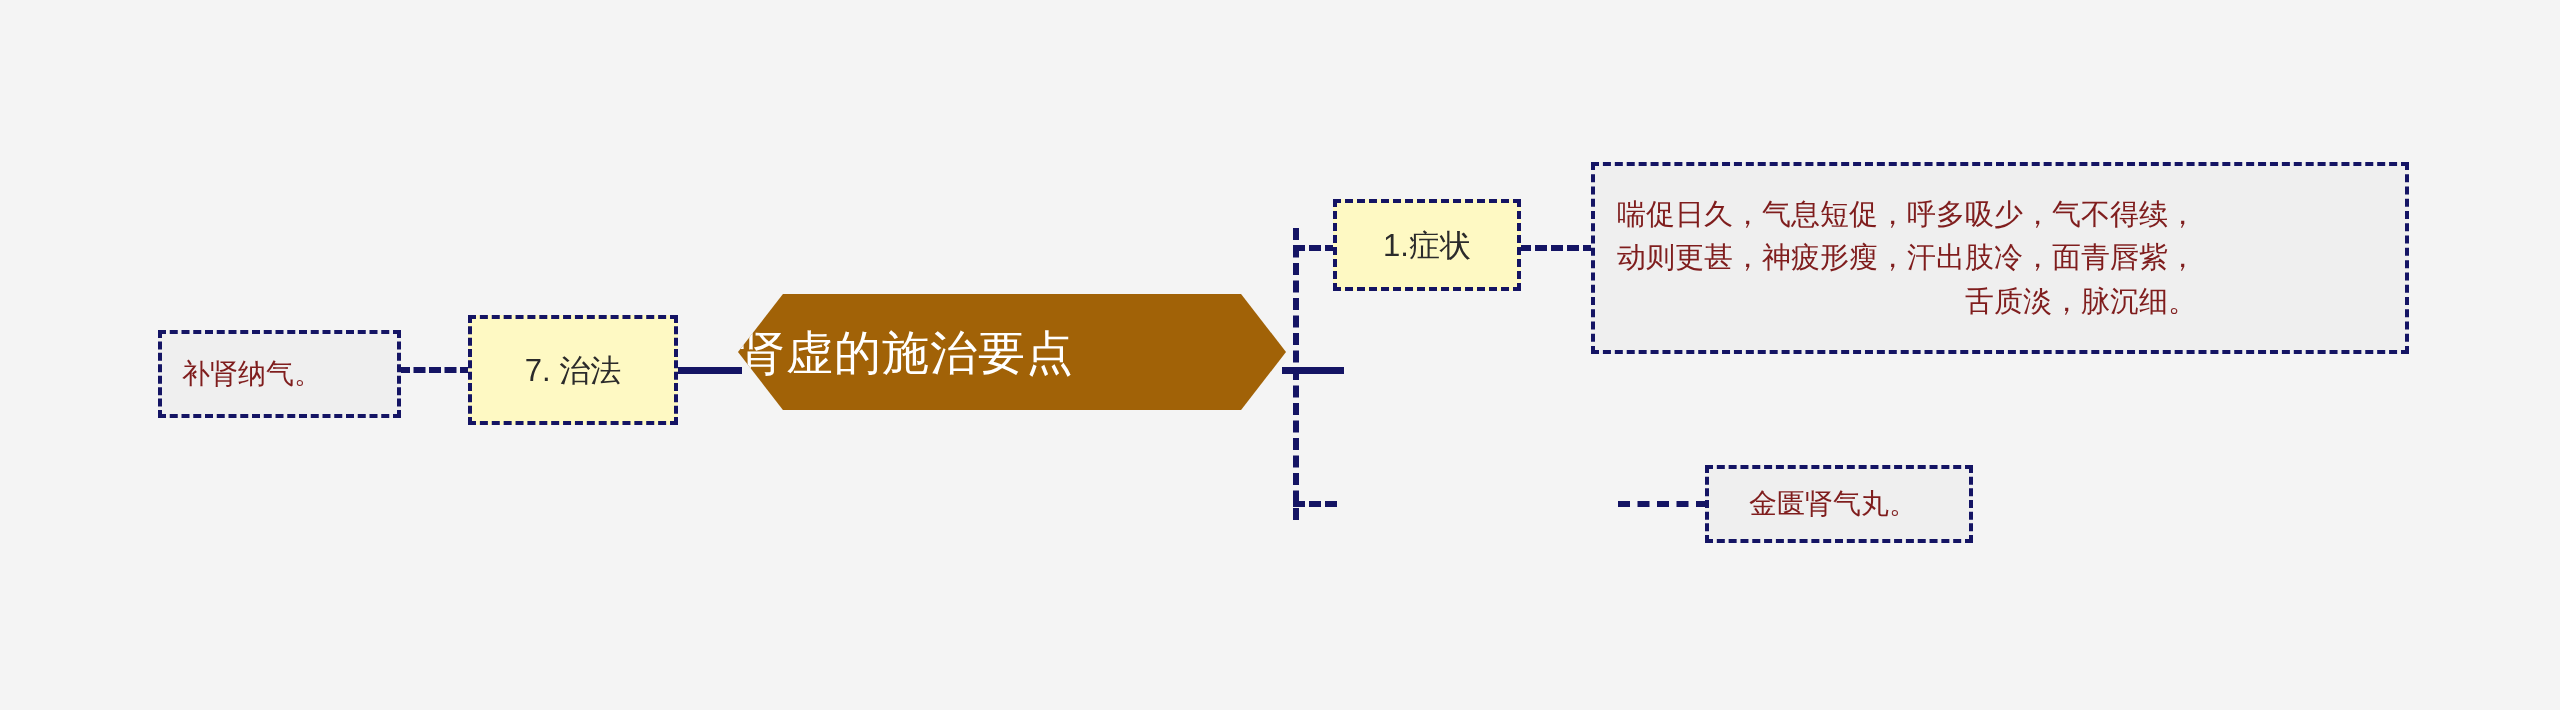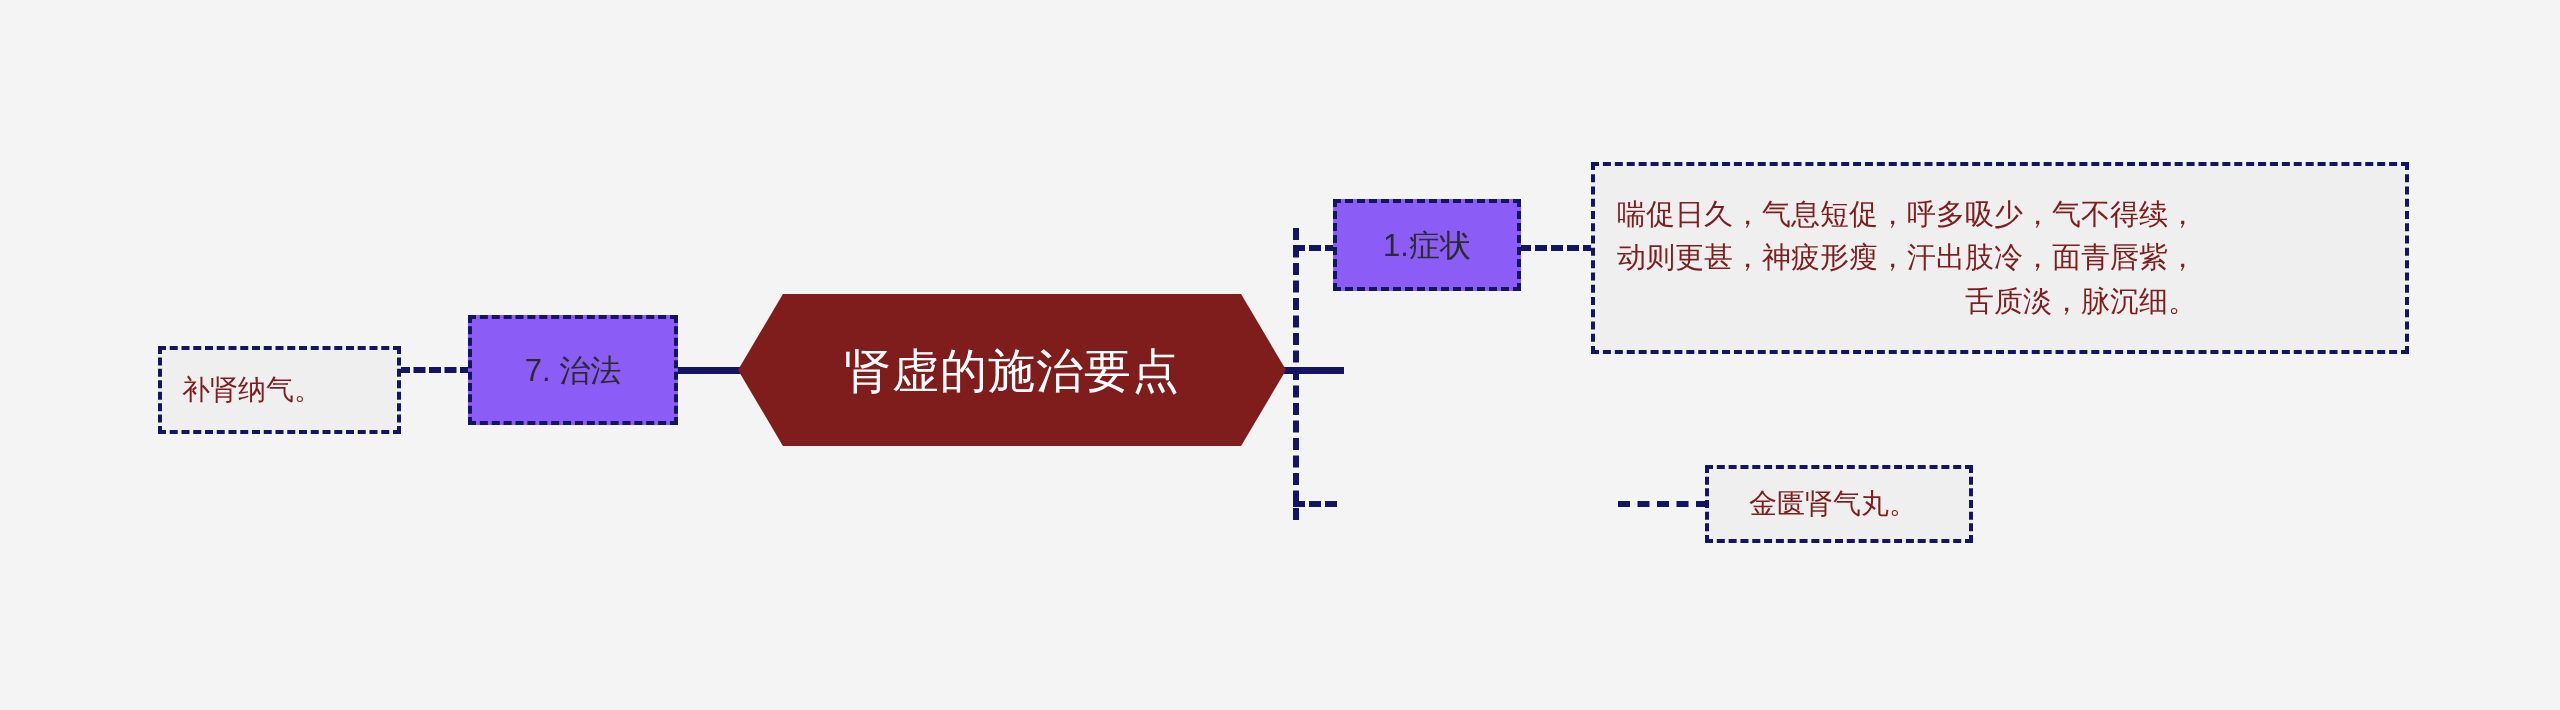--- a/index.html
+++ b/index.html
@@ -20,40 +20,39 @@
     height: 710px;
     background: #f4f4f4;
   }
 
   
   .hex-node {
     position: absolute;
     left: 738px;
     top: 294px;
     width: 548px;
-    height: 152px;
-    background: #7f1d1d;
+    height: 116px;
+    background: #a16207;
     color: #ffffff;
     clip-path: polygon(8.2% 0%, 91.8% 0%, 100% 50%, 91.8% 100%, 8.2% 100%, 0% 50%);
     display: flex;
     align-items: center;
-    justify-content: center;
   }
   .hex-label {
     font-size: 47px;
     letter-spacing: 1px;
     line-height: 1;
     white-space: nowrap;
     color: #ffffff;
   }
 
   
   .topic-box {
     position: absolute;
-    background: #8b5cf6;
+    background: #fef9c3;
     border: 4px dashed #141464;
     box-sizing: border-box;
     display: flex;
     align-items: center;
     justify-content: center;
     color: #2b2b2b;
   }
   .topic-label {
     font-size: 31px;
     line-height: 1;
@@ -77,21 +76,21 @@
   }
   .detail-text {
     font-size: 29px;
     line-height: 1.5;
     color: #7f1d1d;
     white-space: pre-line;
     text-align: right;
   }
 
   #detail-zhifa {
-    left: 158px; top: 346px; width: 243px; height: 88px;
+    left: 158px; top: 330px; width: 243px; height: 88px;
     justify-content: flex-start;
     padding-left: 20px;
   }
   #detail-zhifa .detail-text { font-size: 28px; }
 
   #detail-zhengzhuang {
     left: 1591px; top: 162px; width: 818px; height: 192px;
     padding: 0 22px;
   }
   #detail-zhengzhuang .detail-text { font-size: 29px; line-height: 1.5; }

